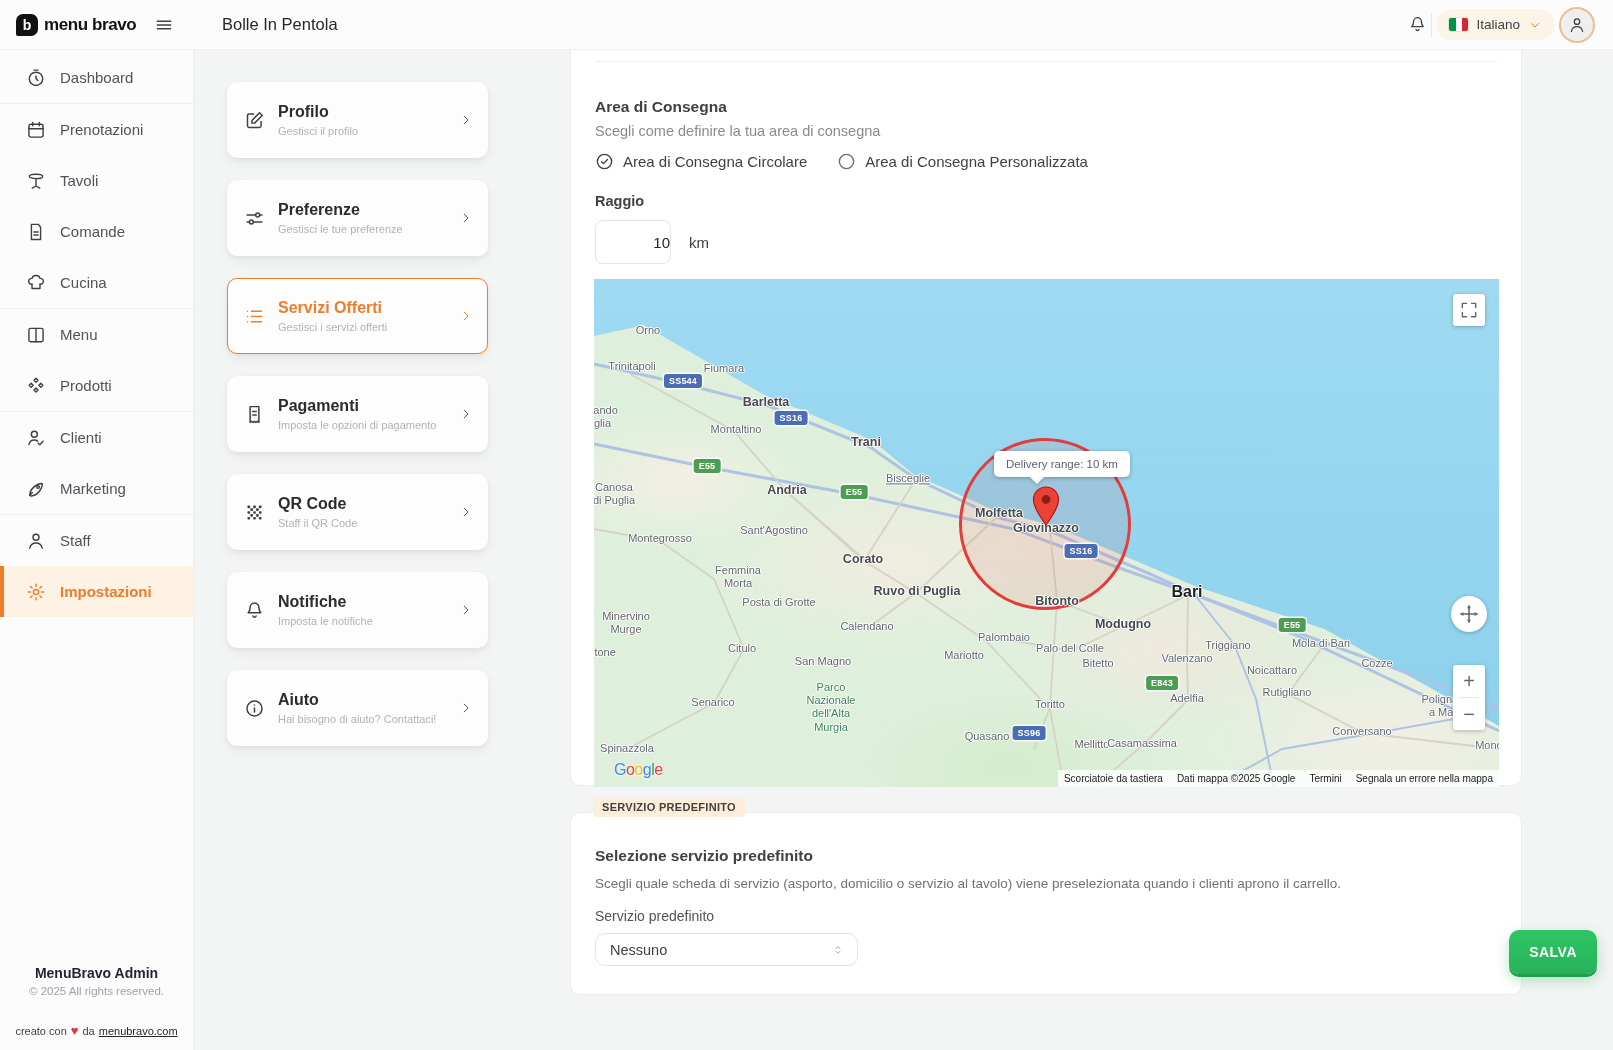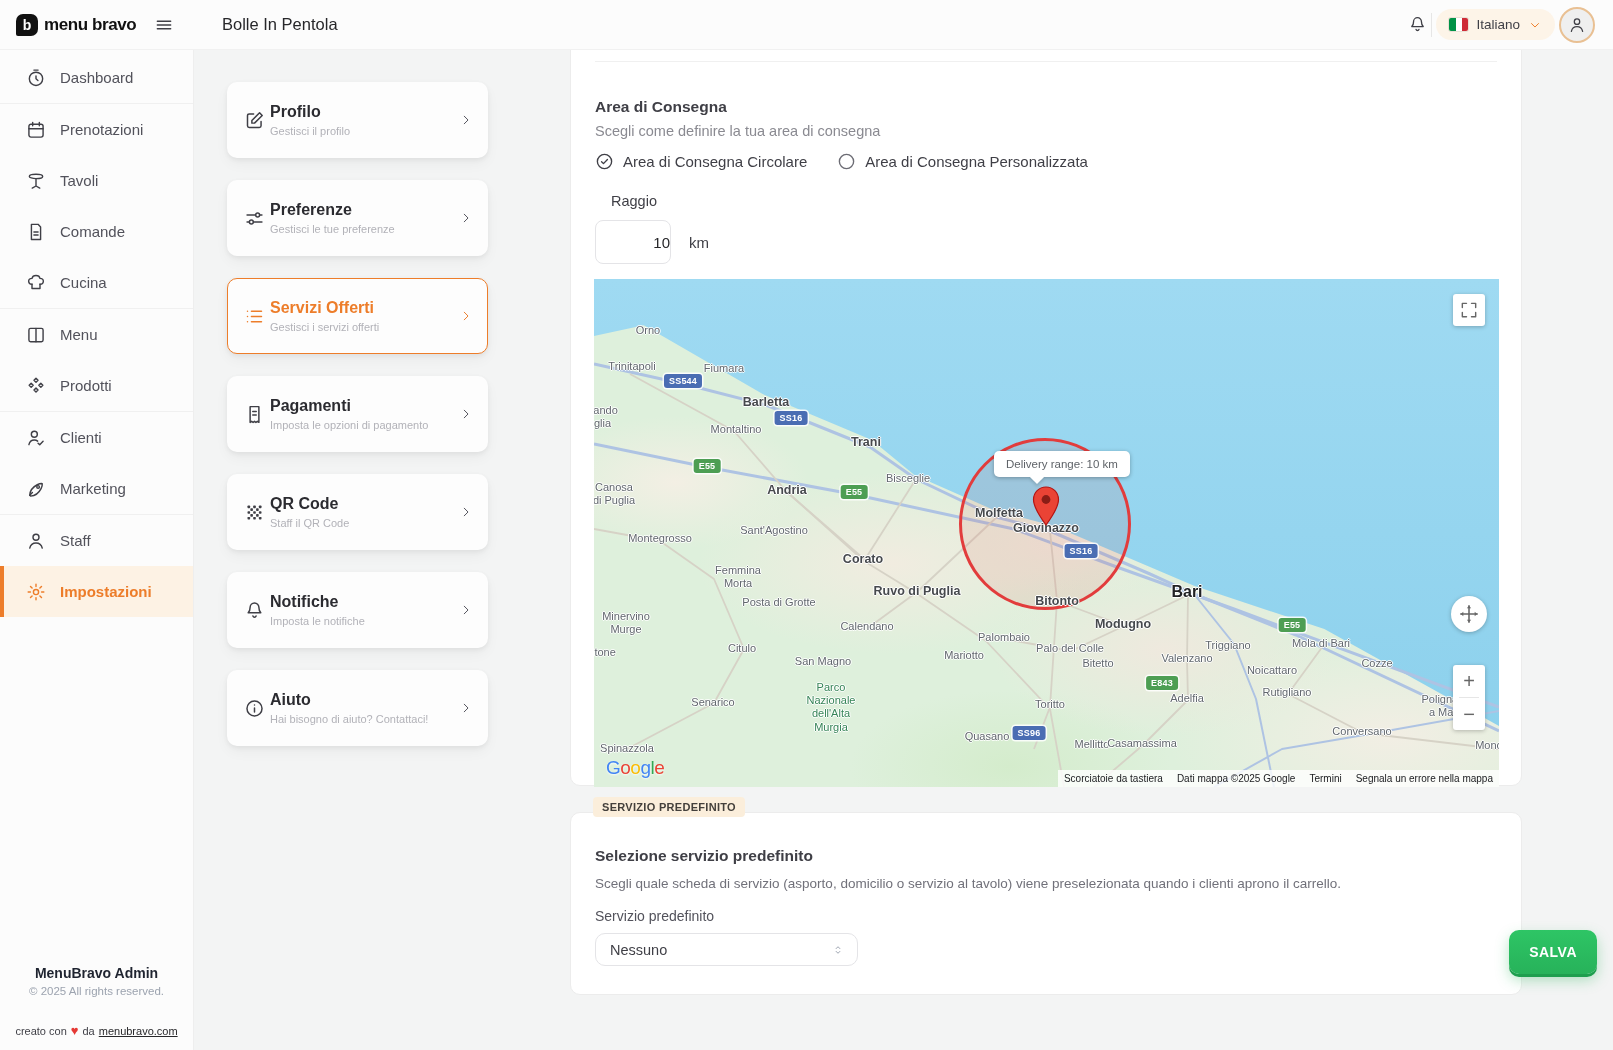--- a/index.html
+++ b/index.html
@@ -50,41 +50,41 @@
   .sbf-credit { font-size:11px; color:#3f3f46; margin-top:26px; display:flex; gap:4px;
                 align-items:center; justify-content:center; }
   .heart { color:#e53935; font-size:13px; }
   .credit-link { color:#27272a; text-decoration:underline; cursor:pointer; }
 
   
   .settings-col { position:absolute; left:227px; top:82px; width:261px; display:flex;
                   flex-direction:column; gap:22px; z-index:5; }
   .sc-card { height:76px; background:#fdfdfd; border-radius:10px; border:1.5px solid transparent;
              box-shadow:0 2px 5px rgba(0,0,0,.06), 0 6px 14px rgba(0,0,0,.04);
-             display:flex; align-items:center; gap:5px; padding:0 14px 0 16px; cursor:pointer; }
+             display:flex; align-items:center; gap:13px; padding:0 14px 0 16px; cursor:pointer; }
   .sc-card .sc-icon { width:21px; height:21px; color:#3f3f46; flex:none; }
   .sc-title { font-size:16px; font-weight:600; color:#2b2b30; }
   .sc-sub { font-size:11px; color:#b2b2b8; margin-top:4px; }
   .sc-chev { width:14px; height:14px; color:#52525b; margin-left:auto; flex:none; }
   .sc-card.active { border-color:#ed7d2a; }
   .sc-card.active .sc-title, .sc-card.active .sc-icon, .sc-card.active .sc-chev { color:#ed7d2a; }
 
   
   .card { position:absolute; background:#fff; border:1px solid #ececec; border-radius:10px; z-index:1; }
   .card1 { left:570px; top:38px; width:952px; height:748px; }
   .card1 .hr { border-top:1px solid #f0f0f0; margin:22px 24px 0; }
   .card1 h3 { margin:36px 24px 0; font-size:15.5px; font-weight:600; color:#3f3f46; }
   .card1 .sub { margin:7px 24px 0; font-size:14.5px; color:#8a8a91; }
   .radios { margin:13px 24px 0; display:flex; align-items:center; }
   .radio { display:flex; align-items:center; gap:9px; cursor:pointer; font-size:15px;
            font-weight:500; color:#3f3f46; }
   .radio + .radio { margin-left:30px; }
   .r-ic { width:19px; height:19px; color:#3f3f46; }
   .r-ic.unchecked { color:#6b6b73; }
-  .raggio-label { margin:22px 40px 0; font-size:14.5px; font-weight:400; color:#3f3f46; }
+  .raggio-label { margin:22px 24px 0; font-size:14.5px; font-weight:700; color:#3f3f46; }
   .raggio-row { margin:11px 24px 0; display:flex; align-items:center; gap:18px; }
   .raggio-input { width:76px; height:44px; border:1px solid #e4e4e7; border-radius:8px;
                   text-align:right; font-size:15px; color:#27272a; background:#fff;
                   font-family:"Liberation Sans",sans-serif; }
   .raggio-unit { font-size:15px; color:#3f3f46; }
 
   
   .map { position:relative; margin:15px 23px 0; width:905px; height:508px; overflow:hidden;
          background-color:#def0dc;
          background-image:
@@ -125,21 +125,21 @@
              padding:6px; cursor:pointer; }
   .panctl { position:absolute; right:12px; top:317px; width:36px; height:36px; background:#fff;
              border-radius:50%; box-shadow:0 1px 4px rgba(0,0,0,.25); color:#666; padding:7px;
              cursor:pointer; }
   .zoomctl { position:absolute; right:14px; top:386px; width:32px; background:#fff; border-radius:3px;
              box-shadow:0 1px 4px rgba(0,0,0,.25); display:flex; flex-direction:column;
              align-items:center; }
   .zoomctl button { width:32px; height:32px; background:none; border:none; font-size:20px;
              color:#666; cursor:pointer; line-height:1; font-family:"Liberation Sans",sans-serif; }
   .zdiv { width:20px; border-top:1px solid #e6e6e6; }
-  .glogo { position:absolute; left:12px; bottom:8px; font-size:19px; font-weight:500;
+  .glogo { position:absolute; left:20px; bottom:8px; font-size:16px; font-weight:500;
            letter-spacing:-.5px; cursor:pointer; text-shadow:0 1px 2px rgba(255,255,255,.9); }
   .attrib { position:absolute; right:0; bottom:0; display:flex; gap:14px; font-size:10px;
             color:#202124; background:rgba(255,255,255,.8); padding:3px 6px; align-items:center; }
   .attrib span[data-link="1"] { cursor:pointer; }
 
   
   .chip { position:absolute; left:593px; top:797px; background:#fbeedb; color:#44403c;
           font-size:11px; font-weight:600; letter-spacing:.3px; padding:4px 9px;
           border-radius:4px; z-index:4; }
   .card2 { left:570px; top:812px; width:952px; height:183px; }
@@ -515,21 +515,21 @@
           <span class="ml" style="left: 38px; top: 88px;">Trinitapoli</span>
           <span class="ml" style="left: 130px; top: 90px;">Fiumara</span>
           <span class="ml city" style="left: 172px; top: 123px;">Barletta</span>
           <span class="ml" style="left: 142px; top: 151px;">Montaltino</span>
           <span class="ml city" style="left: 272px; top: 163px;">Trani</span>
           <span class="ml" style="left: -4px; top: 138px;">Ferdinando
 di Puglia</span>
           <span class="ml" style="left: 20px; top: 215px;">Canosa
 di Puglia</span>
           <span class="ml city" style="left: 193px; top: 211px;">Andria</span>
-          <span class="ml" style="left: 314px; top: 200px;">Bisceglie</span>
+          <span class="ml" style="left: 314px; top: 200px; text-decoration: underline;">Bisceglie</span>
           <span class="ml" style="left: 66px; top: 260px;">Montegrosso</span>
           <span class="ml" style="left: 180px; top: 252px;">Sant'Agostino</span>
           <span class="ml city" style="left: 405px; top: 234px;">Molfetta</span>
           <span class="ml city" style="left: 452px; top: 249px;">Giovinazzo</span>
           <span class="ml city" style="left: 269px; top: 280px;">Corato</span>
           <span class="ml" style="left: 144px; top: 298px;">Femmina
 Morta</span>
           <span class="ml city" style="left: 323px; top: 312px;">Ruvo di Puglia</span>
           <span class="ml" style="left: 185px; top: 324px;">Posta di Grotte</span>
           <span class="ml city" style="left: 463px; top: 322px;">Bitonto</span>

